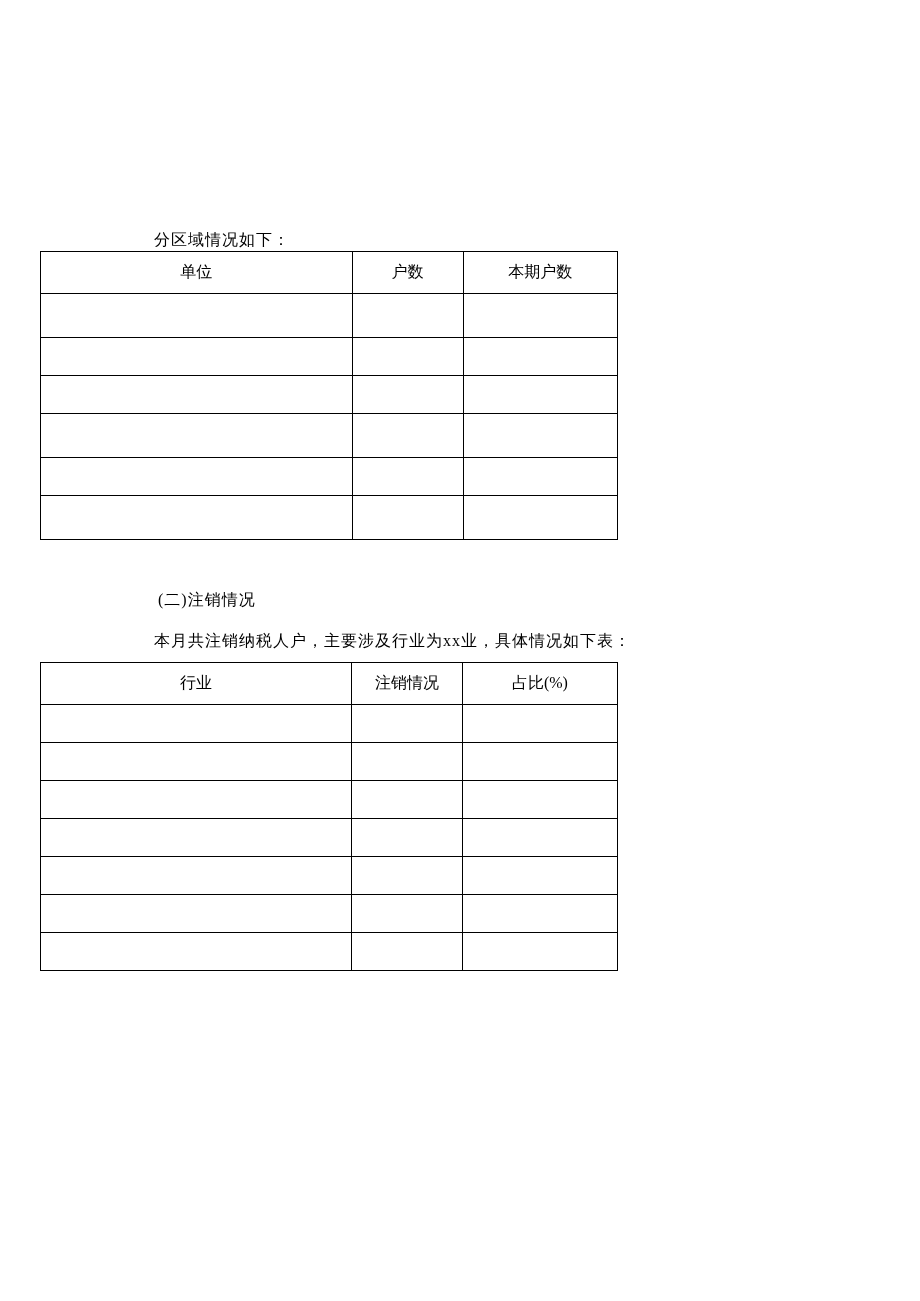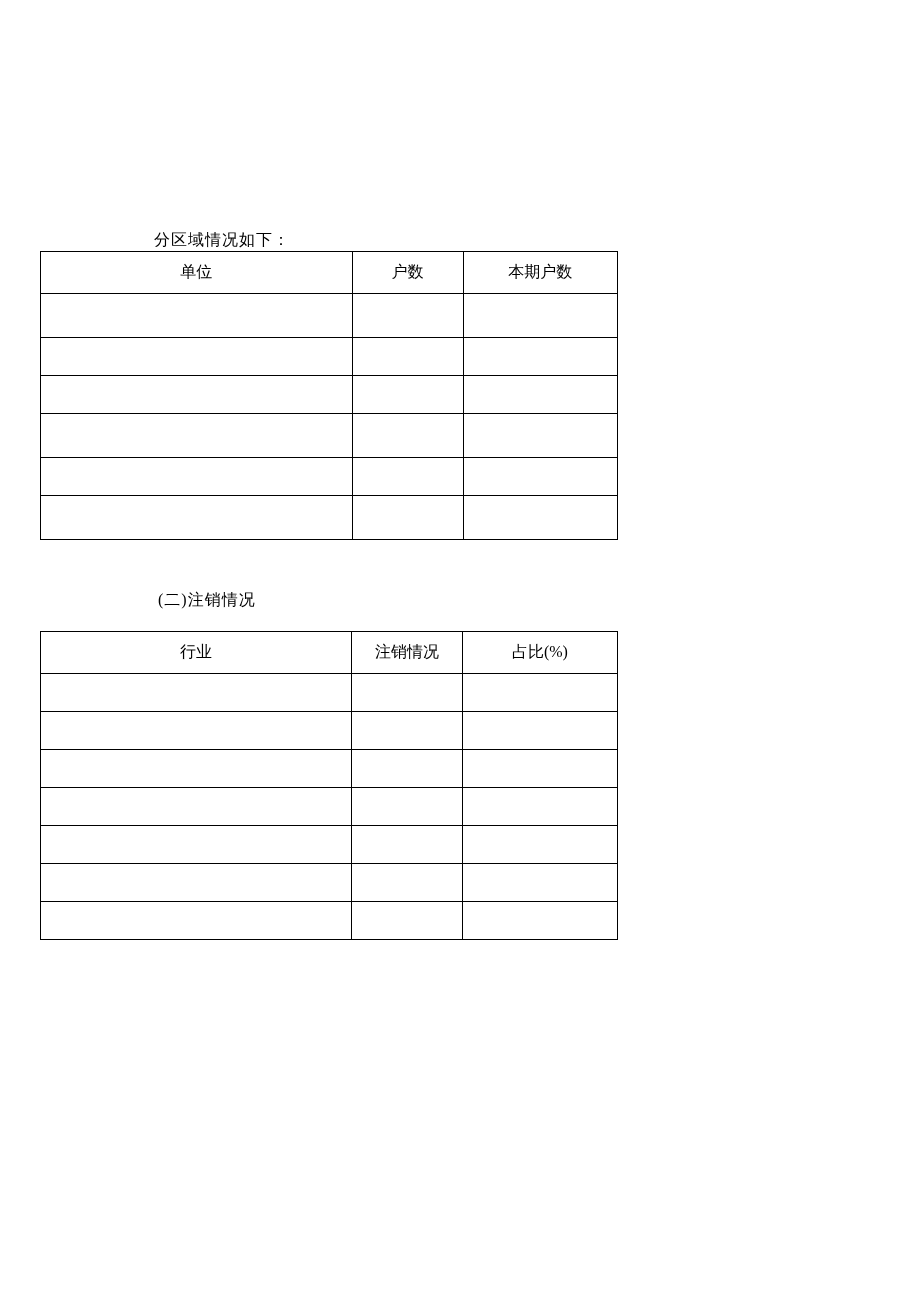--- a/index.html
+++ b/index.html
@@ -122,20 +122,21 @@
       </tr>
       <tr class="row-tall">
         <td class="col1"></td>
         <td class="col2"></td>
         <td class="col3"></td>
       </tr>
     </tbody>
   </table>
 
   <p class="section-heading">(二)注销情况</p>
+  <p class="paragraph-text">本月共注销纳税人户，主要涉及行业为xx业，具体情况如下表：</p>
 
   <table class="table2">
     <thead>
       <tr>
         <th class="col1">行业</th>
         <th class="col2">注销情况</th>
         <th class="col3">占比(%)</th>
       </tr>
     </thead>
     <tbody>

